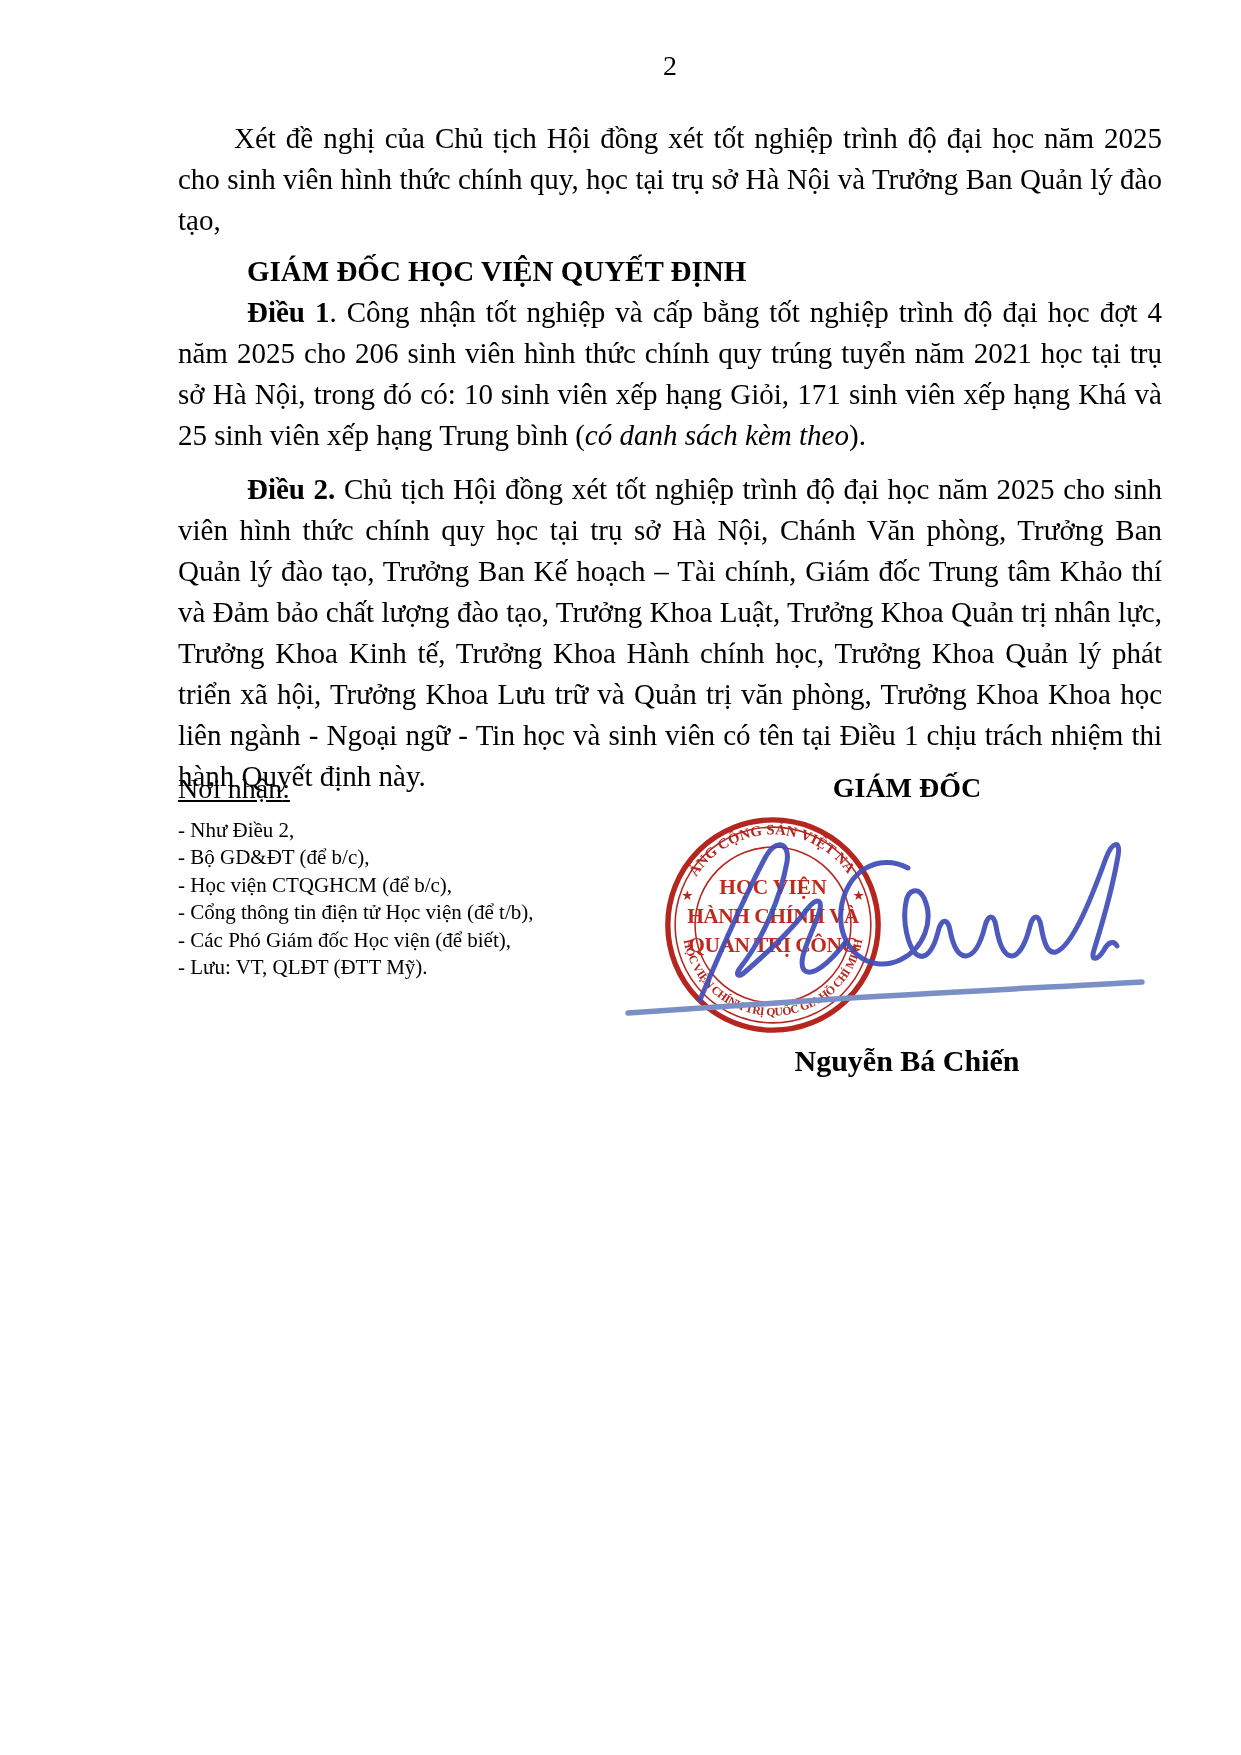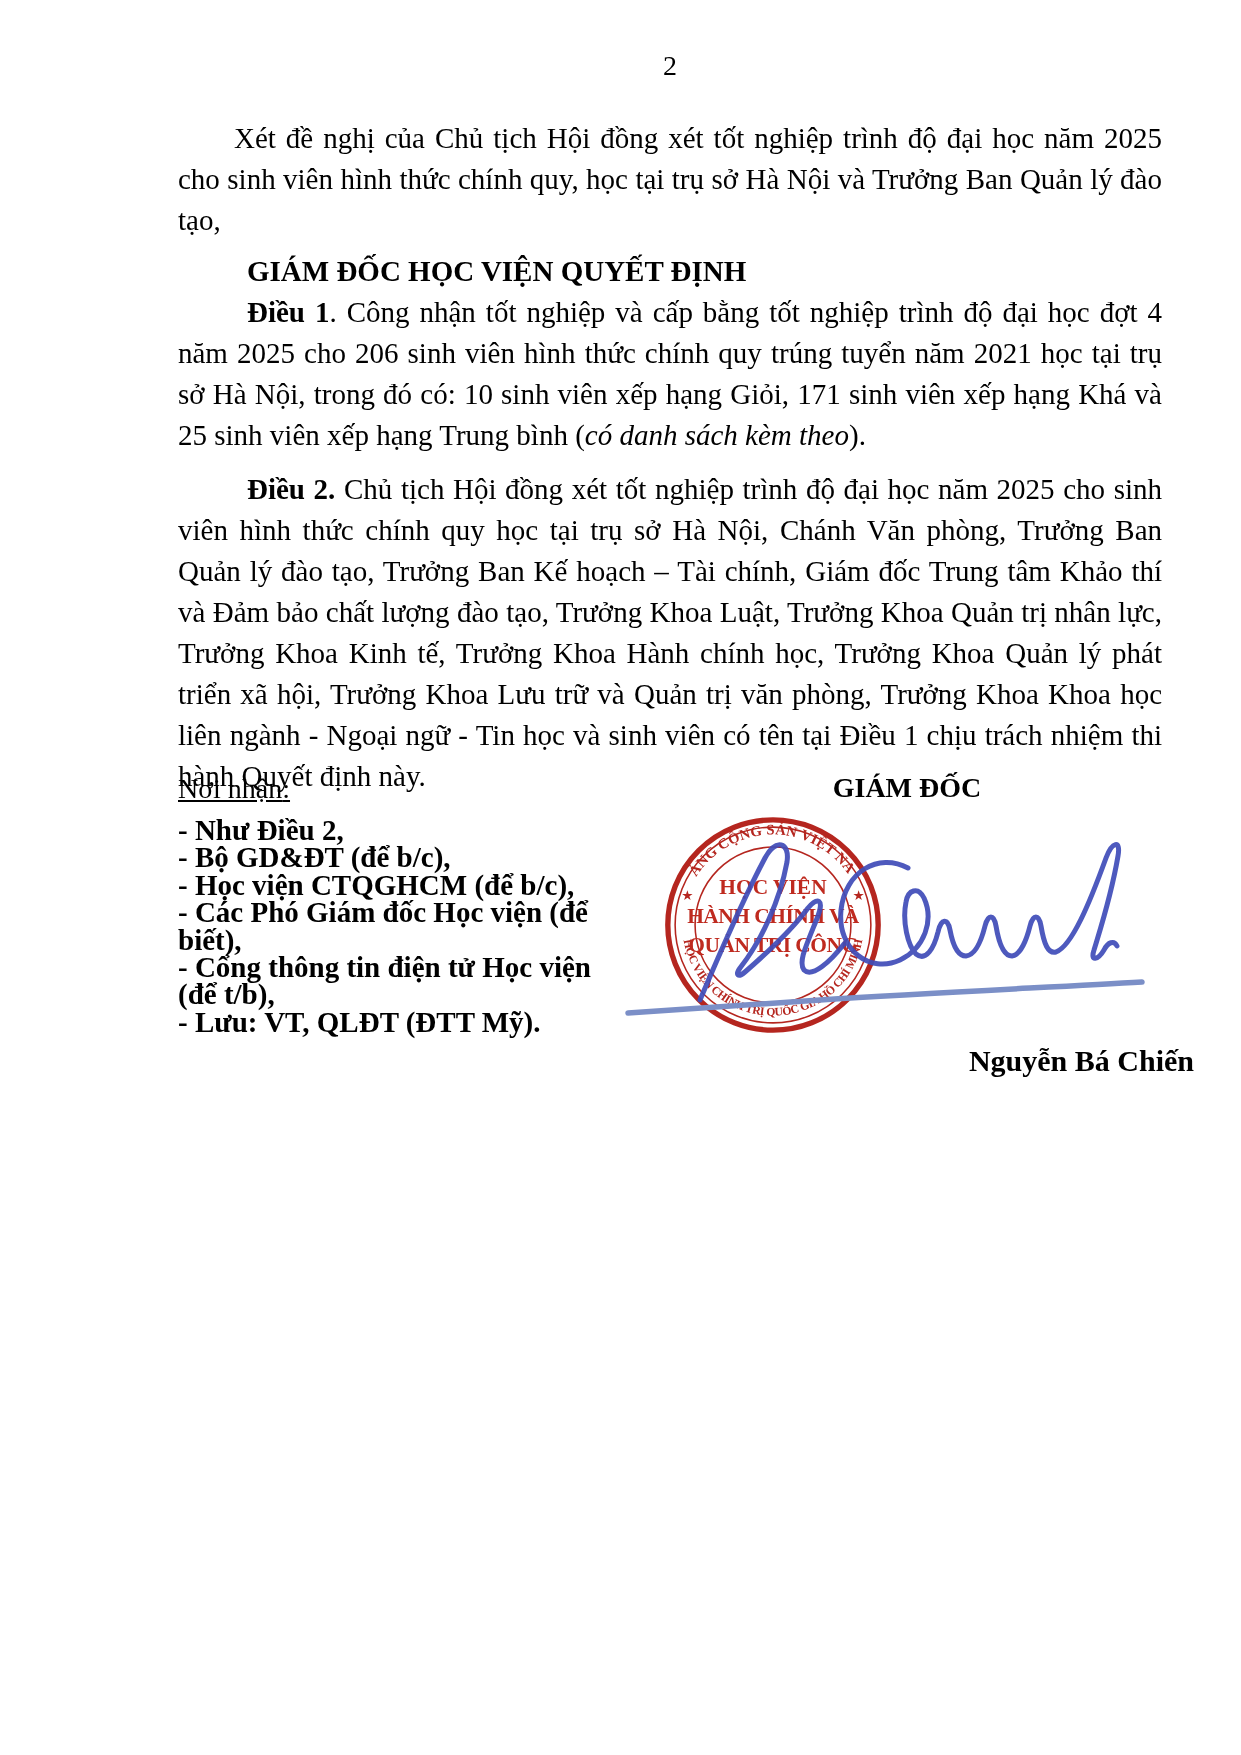--- a/index.html
+++ b/index.html
@@ -31,29 +31,29 @@
   .seg-i{font-style:italic;}
 
   
   .recipients{position:absolute;left:178px;top:774px;width:440px;}
   .recipients-label{
     font-size:28px;line-height:30px;margin:0;
   }
   .recipients-label span{text-decoration:underline;}
   .recipients ul{
     list-style:none;margin:13px 0 0 0;padding:0;
-    font-size:29px;line-height:27.4px;font-weight:bold;
+    font-size:21px;line-height:27.4px;
   }
   .director-title{
     position:absolute;left:620px;top:772px;width:574px;
     text-align:center;font-size:28px;font-weight:bold;margin:0;
   }
   .signer-name{
     position:absolute;left:620px;top:1044px;width:574px;
-    text-align:right;font-size:30px;font-weight:bold;margin:0;
+    text-align:center;font-size:30px;font-weight:bold;margin:0;
   }
   .stamp{
     position:absolute;left:661px;top:813px;width:224px;height:224px;
   }
   .signature-svg{
     position:absolute;left:600px;top:810px;width:580px;height:215px;
   }
 </style>
 </head>
 <body>
@@ -71,22 +71,22 @@
 
     <p class="body-par sp-before"><span class="seg-b">Điều 2.</span><span> Chủ tịch Hội đồng xét tốt nghiệp trình độ đại học năm 2025 cho sinh viên hình thức chính quy học tại trụ sở Hà Nội, Chánh Văn phòng, Trưởng Ban Quản lý đào tạo, Trưởng Ban Kế hoạch – Tài chính, Giám đốc Trung tâm Khảo thí và Đảm bảo chất lượng đào tạo, Trưởng Khoa Luật, Trưởng Khoa Quản trị nhân lực, Trưởng Khoa Kinh tế, Trưởng Khoa Hành chính học, Trưởng Khoa Quản lý phát triển xã hội, Trưởng Khoa Lưu trữ và Quản trị văn phòng, Trưởng Khoa Khoa học liên ngành - Ngoại ngữ - Tin học và sinh viên có tên tại Điều 1 chịu trách nhiệm thi hành Quyết định này.</span></p>
   </div>
 
   <div class="recipients">
     <p class="recipients-label"><span>Nơi nhận</span><span>:</span></p>
     <ul>
         <li>- Như Điều 2,</li>
         <li>- Bộ GD&amp;ĐT (để b/c),</li>
         <li>- Học viện CTQGHCM (để b/c),</li>
+        <li>- Cổng thông tin điện tử Học viện (để t/b),</li>
         <li>- Các Phó Giám đốc Học viện (để biết),</li>
-        <li>- Cổng thông tin điện tử Học viện (để t/b),</li>
         <li>- Lưu: VT, QLĐT (ĐTT Mỹ).</li>
       </ul>
   </div>
 
   <p class="director-title">GIÁM ĐỐC</p>
 
   <svg class="stamp" viewBox="0 0 230 230">
     <g fill="none" stroke="#b5261f">
       <circle cx="115" cy="115" r="108" stroke-width="5.5"></circle>
       <circle cx="115" cy="115" r="100.5" stroke-width="1.6"></circle>

